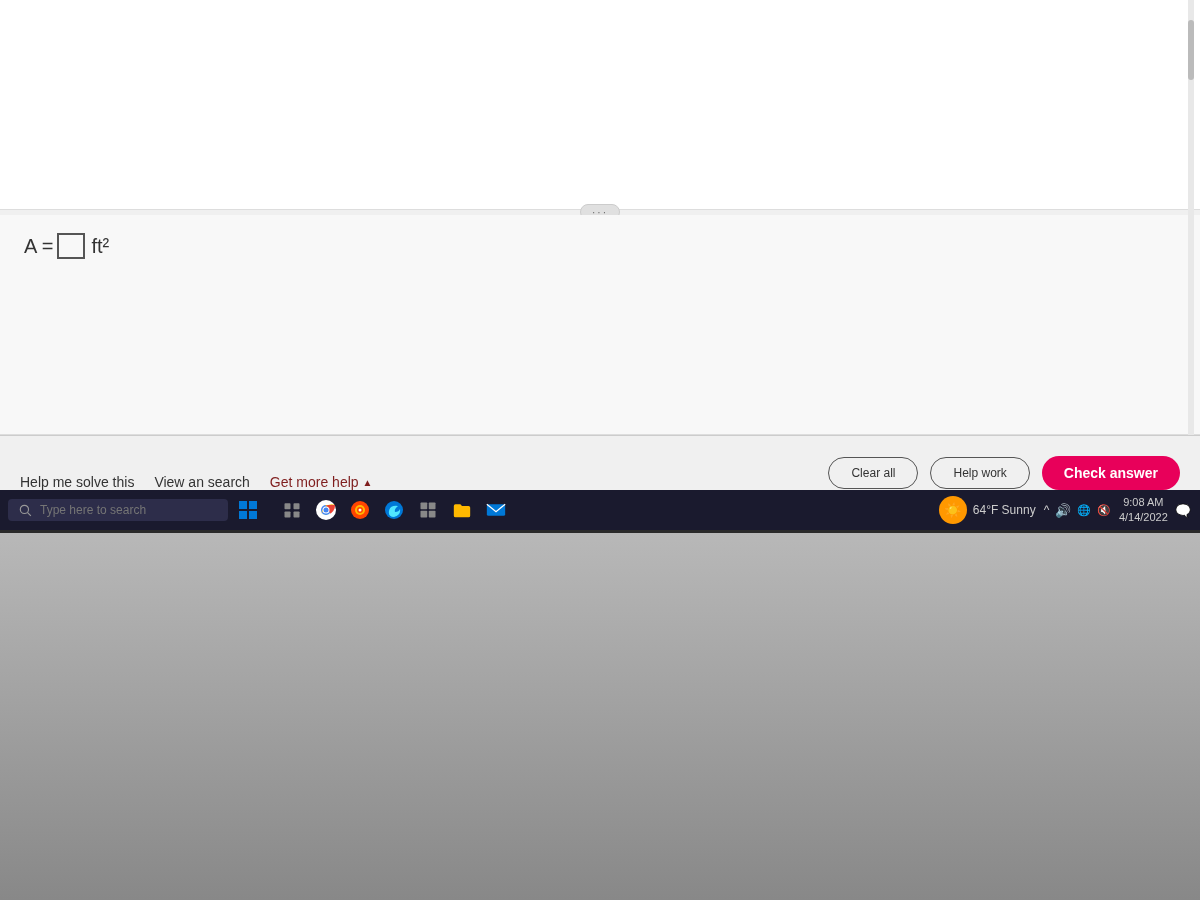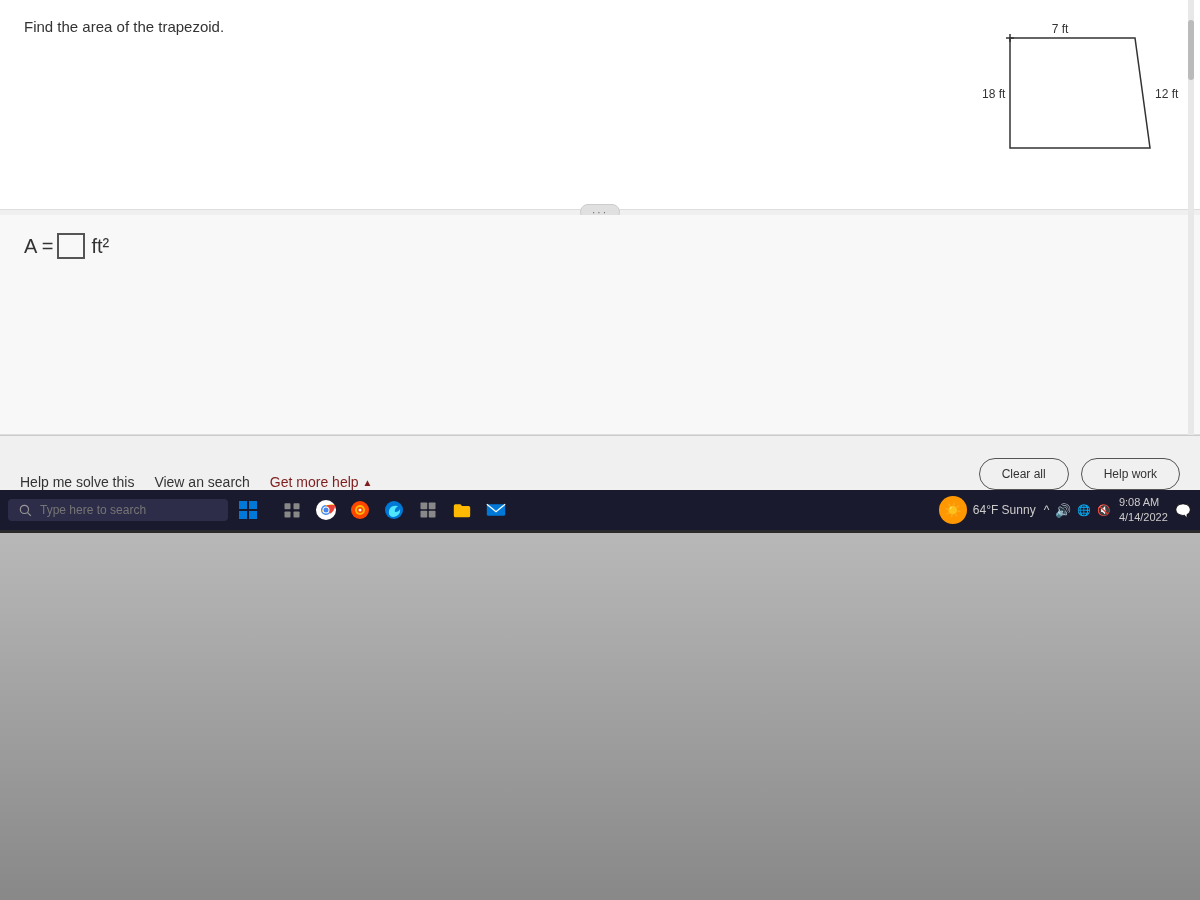--- a/index.html
+++ b/index.html
@@ -212,21 +212,21 @@
       justify-content: center;
     }
 
     .system-tray {
       display: flex;
       align-items: center;
       gap: 6px;
     }
 
     .time-date {
-      text-align: left;
+      text-align: center;
       line-height: 1.4;
     }
 
     
     .laptop-body {
       position: absolute;
       top: 533px;
       left: 0;
       width: 1200px;
       height: 367px;
@@ -276,37 +276,21 @@
       background: #bbb;
       border-radius: 3px;
     }
   </style>
 </head>
 <body>
 
 <div class="laptop-screen">
 
   <div class="problem-section">
-    <div class="problem-title">Find the area of the trapezoid.</div>
-
-    <div class="trapezoid-container">
-      <svg width="200" height="155" viewBox="0 0 200 155">
-
-        <polygon points="30,130 170,130 155,20 30,20" fill="none" stroke="#333" stroke-width="1.5"></polygon>
-
-        <text x="80" y="15" font-size="12" fill="#333" text-anchor="middle">7 ft</text>
-
-        <text x="175" y="80" font-size="12" fill="#333">12 ft</text>
-
-        <text x="2" y="80" font-size="12" fill="#333">18 ft</text>
-
-        <line x1="26" y1="20" x2="34" y2="20" stroke="#333" stroke-width="1.5"></line>
-        <line x1="30" y1="16" x2="30" y2="24" stroke="#333" stroke-width="1.5"></line>
-      </svg>
-    </div>
+
   </div>
 
   <div class="expand-btn">
     <span style="font-size:10px;color:#666;letter-spacing:2px;">···</span>
   </div>
 
   <div class="answer-section">
     <div class="answer-formula">
       <span style="font-size:20px;color:#333;">A =</span>
       <span class="answer-box"></span>
@@ -323,20 +307,21 @@
       <a class="toolbar-link">Help me solve this</a>
       <a class="toolbar-link">View an search</a>
       <div class="get-more-help">
         <span>Get more help</span>
         <span style="font-size:10px;">▲</span>
       </div>
     </div>
     <div class="toolbar-right">
       <button class="btn-outline">Clear all</button>
       <button class="btn-outline">Help work</button>
+      <button class="btn-check">Check answer</button>
     </div>
   </div>
 
   <div class="taskbar">
 
     <div class="taskbar-search">
       <svg width="14" height="14" viewBox="0 0 24 24" fill="none">
         <circle cx="11" cy="11" r="7" stroke="#999" stroke-width="2"></circle>
         <line x1="16.5" y1="16.5" x2="22" y2="22" stroke="#999" stroke-width="2"></line>
       </svg>

